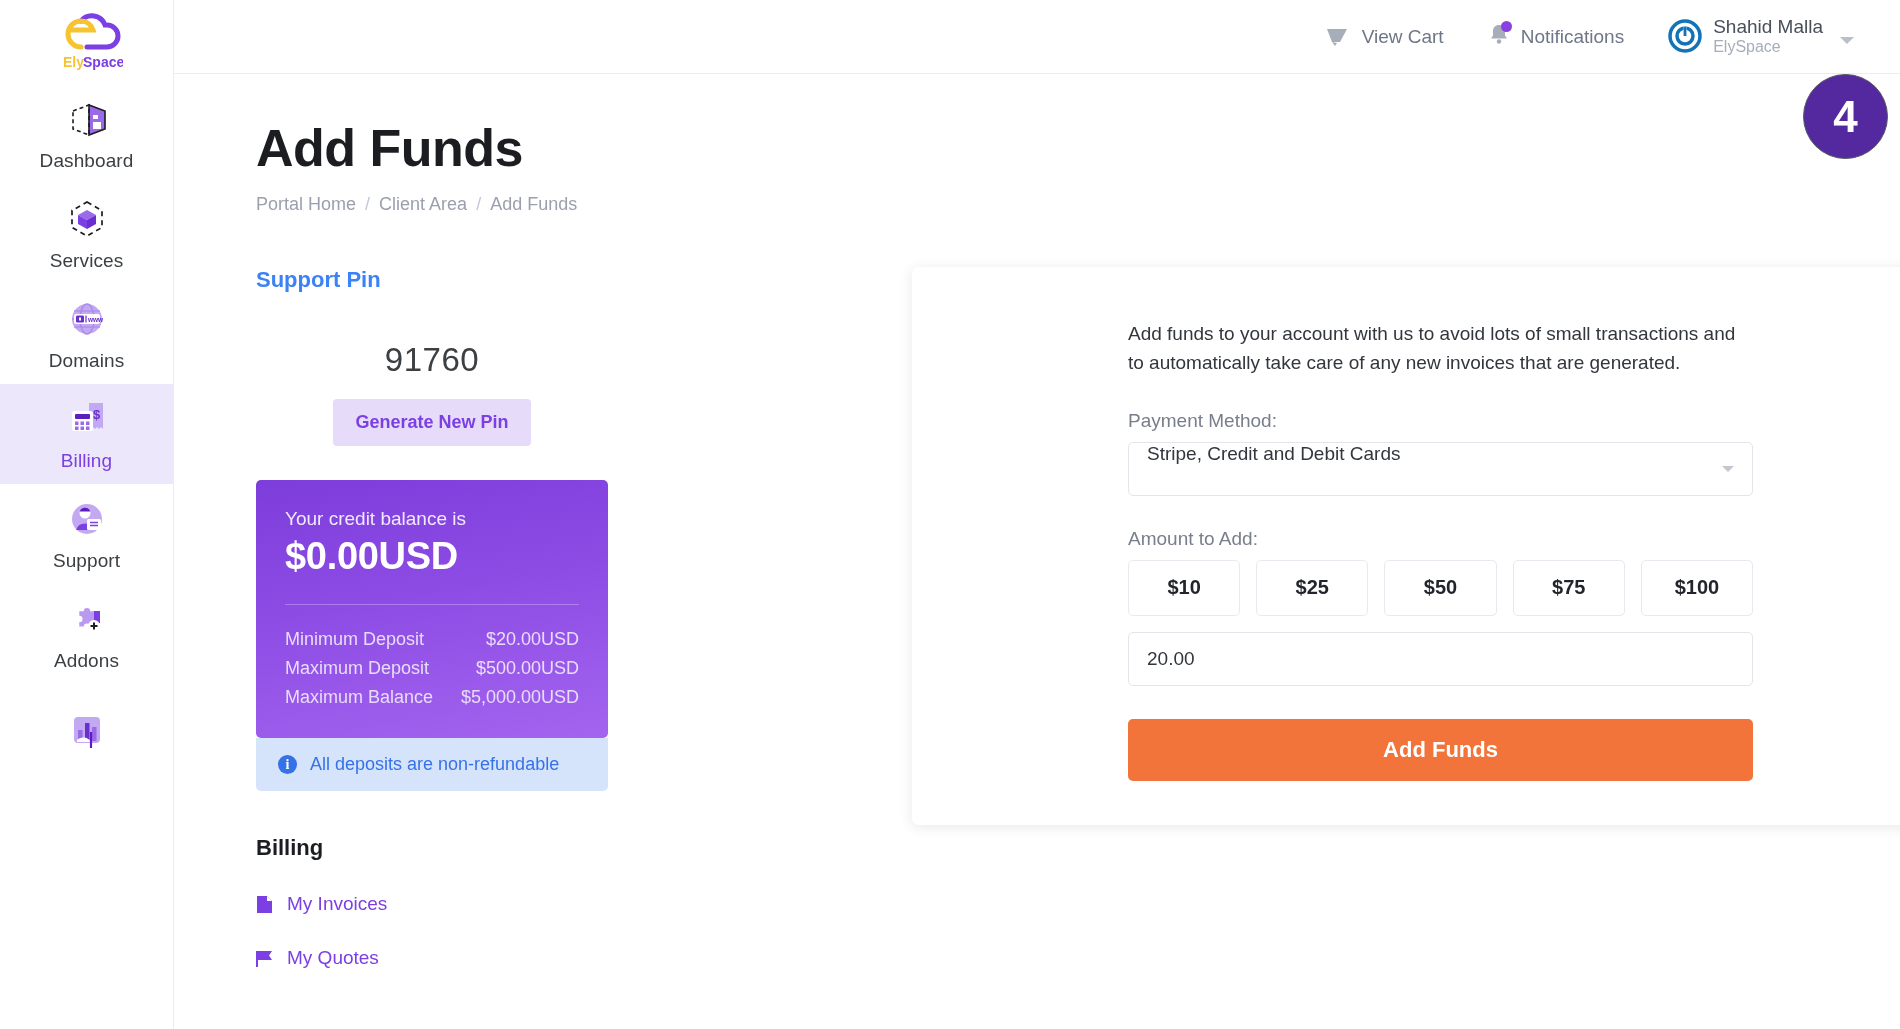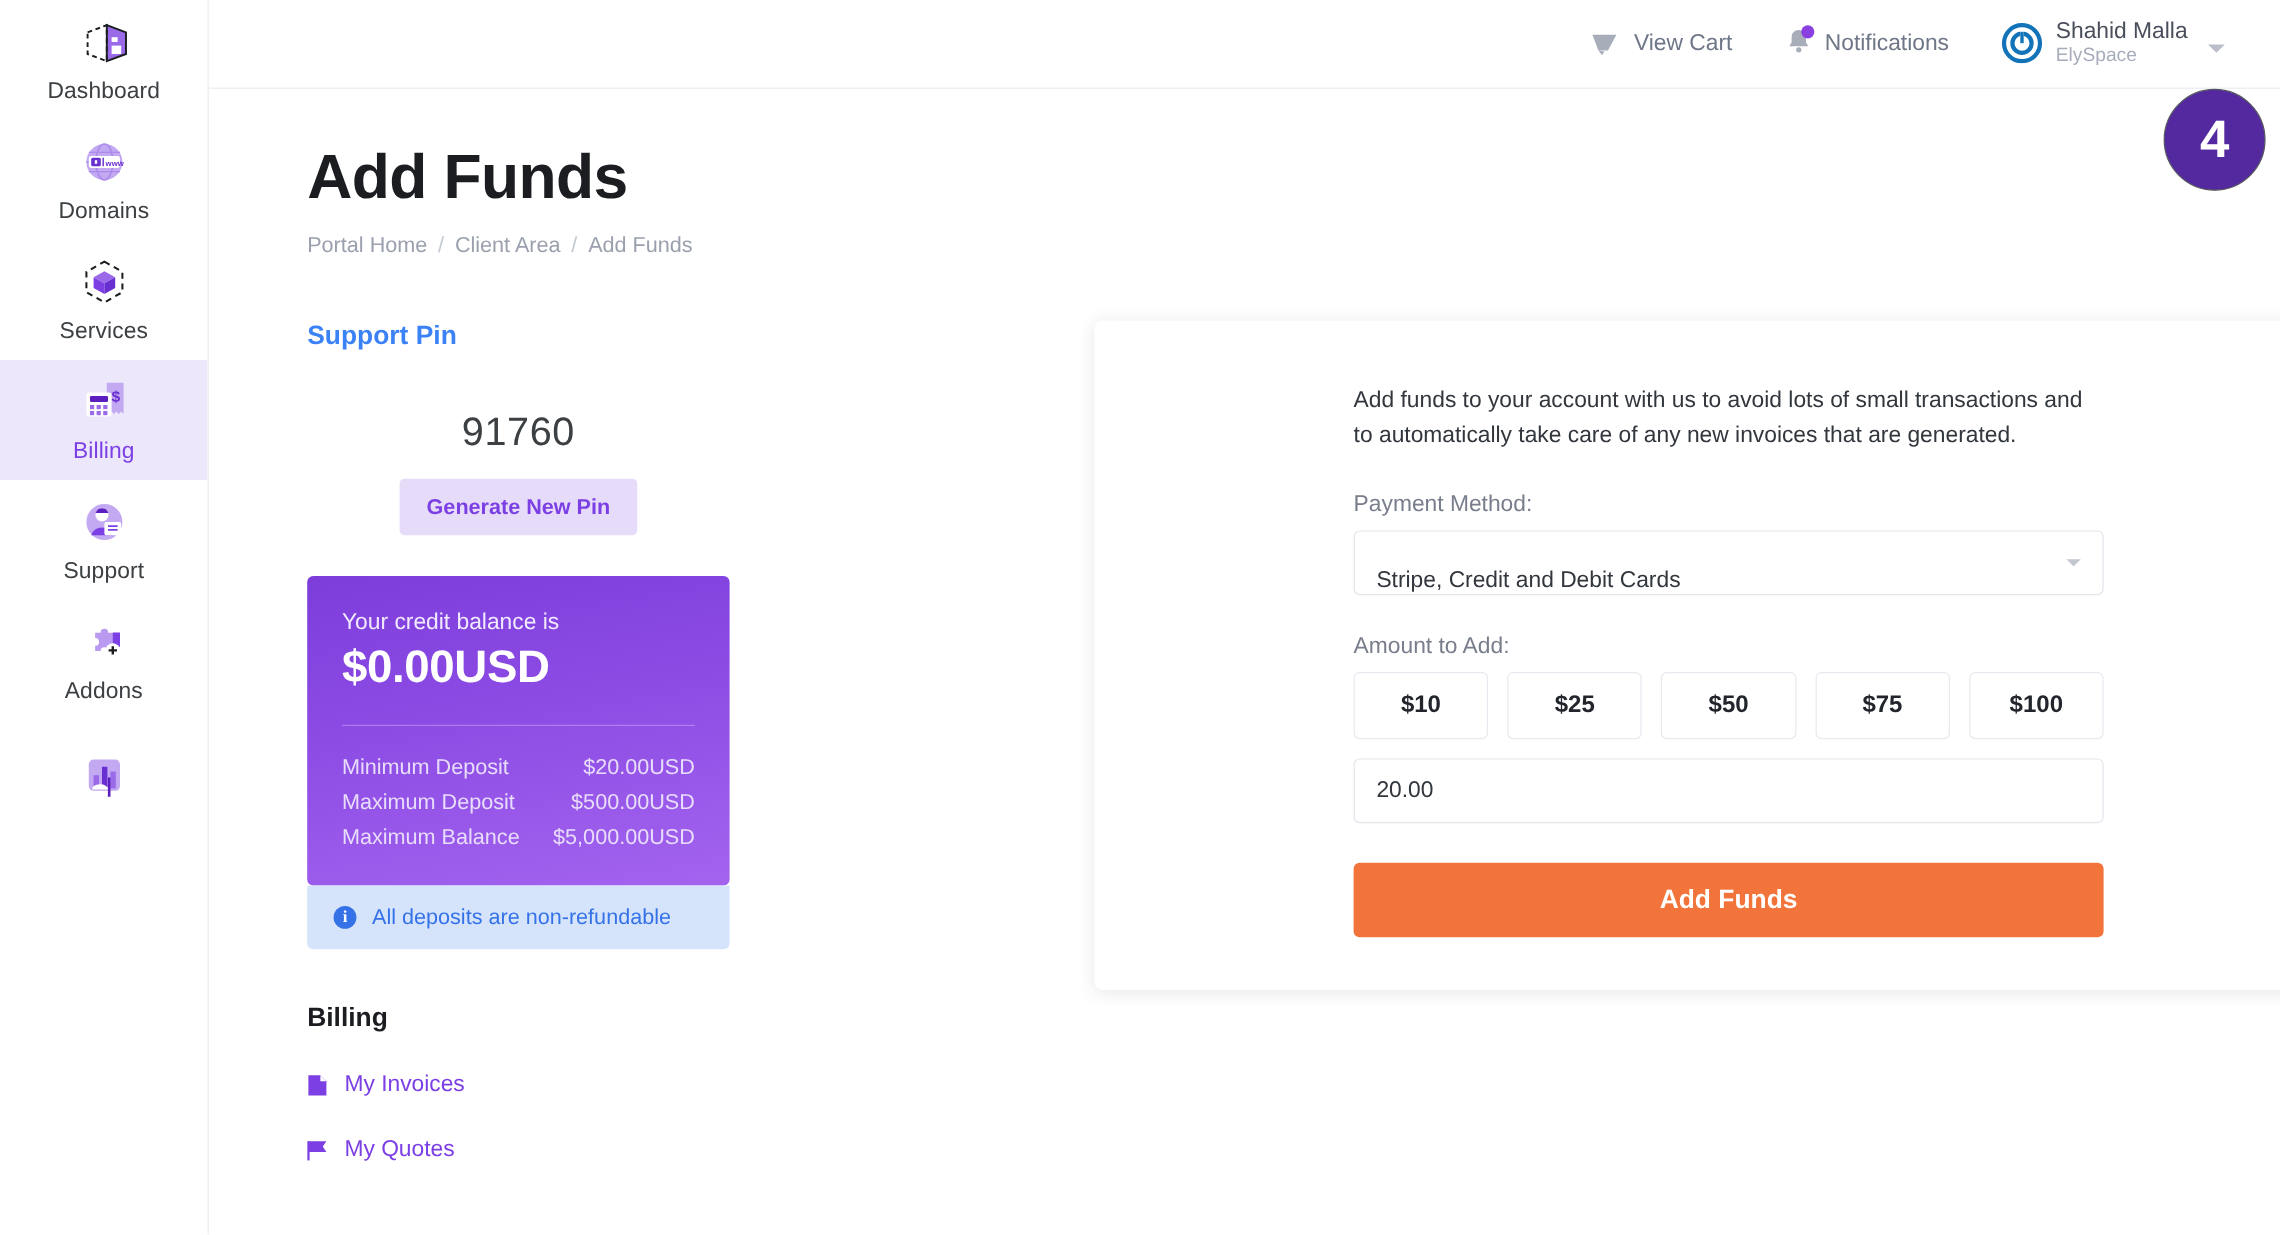--- a/index.html
+++ b/index.html
@@ -174,21 +174,21 @@
   .intro-text {
     font-size: 19px; color: #32363d; line-height: 1.55;
   }
   .field-label {
     margin-top: 32px; margin-bottom: 10px;
     font-size: 19px; color: #787e8b;
   }
   .select-box {
     height: 54px; width: 100%;
     border: 1px solid #e3e5ea; border-radius: 5px;
-    display: flex; align-items: flex-end;
+    display: flex; align-items: flex-start;
     padding: 0 18px;
     font-size: 19px; color: #32363d;
     position: relative; cursor: pointer;
     background: #fff;
   }
   .select-caret {
     position: absolute; right: 18px; top: 50%; margin-top: -3px;
     width: 0; height: 0;
     border-left: 6px solid transparent;
     border-right: 6px solid transparent;
@@ -216,62 +216,70 @@
     color: #ffffff; font-size: 22px; font-weight: bold;
     font-family: "Liberation Sans", sans-serif;
     cursor: pointer;
   }
 </style>
 </head>
 <body>
 
 <div id="sidebar">
 
+  <div class="logo-wrap">
+    <svg width="72" height="62" viewBox="0 0 72 62">
+      <path d="M30 10 a14 14 0 0 1 24 4 h2 a11 11 0 0 1 0 22 h-20" fill="none" stroke="#7b3fe4" stroke-width="5" stroke-linecap="round"></path>
+      <path d="M30 36 a13 13 0 1 1 0 -26 a13 13 0 0 1 12 9 h-22" fill="none" stroke="#f5c430" stroke-width="5" stroke-linecap="round"></path>
+      <text x="12" y="56" font-family="Liberation Sans, sans-serif" font-size="14" font-weight="bold" fill="#f5c430">Ely</text>
+      <text x="32" y="56" font-family="Liberation Sans, sans-serif" font-size="14" font-weight="bold" fill="#7b3fe4">Space</text>
+    </svg>
+  </div>
 
   <div class="nav-item">
     <span class="nav-ico">
       <svg width="44" height="44" viewBox="0 0 44 44">
         <path d="M24 8 L40 14 L40 32 L24 38 Z" fill="#9a6ae8"></path>
         <path d="M24 8 L40 14 L40 32 L24 38 Z" fill="none" stroke="#1b1d21" stroke-width="1.6"></path>
         <path d="M8 14 L24 8 L24 38 L8 32 Z" fill="none" stroke="#1b1d21" stroke-width="1.6" stroke-dasharray="4 3"></path>
         <rect x="28" y="18" width="5" height="4" fill="#fff"></rect>
         <rect x="28" y="25" width="8" height="7" fill="#fff"></rect>
       </svg>
     </span>
     <span class="nav-label">Dashboard</span>
+  </div>
+
+  <div class="nav-item">
+    <span class="nav-ico">
+      <svg width="44" height="44" viewBox="0 0 44 44">
+        <path d="M22 5 L37 13.5 L37 30.5 L22 39 L7 30.5 L7 13.5 Z" fill="none" stroke="#1b1d21" stroke-width="1.7" stroke-dasharray="5 4"></path>
+        <path d="M22 13 L31 18 L22 23 L13 18 Z" fill="#9a6ae8"></path>
+        <path d="M13 18 L22 23 L22 32 L13 27 Z" fill="#7b3fe4"></path>
+        <path d="M31 18 L22 23 L22 32 L31 27 Z" fill="#6a2fd0"></path>
+      </svg>
+    </span>
+    <span class="nav-label">Services</span>
   </div>
 
   <div class="nav-item">
     <span class="nav-ico">
       <svg width="44" height="44" viewBox="0 0 44 44">
         <circle cx="22" cy="22" r="15" fill="#c3a9f2"></circle>
         <ellipse cx="22" cy="22" rx="7" ry="15" fill="none" stroke="#ab8aeb" stroke-width="1.4"></ellipse>
         <line x1="7" y1="22" x2="37" y2="22" stroke="#ab8aeb" stroke-width="1.4"></line>
         <line x1="9" y1="14" x2="35" y2="14" stroke="#ab8aeb" stroke-width="1.2"></line>
         <line x1="9" y1="30" x2="35" y2="30" stroke="#ab8aeb" stroke-width="1.2"></line>
         <rect x="9" y="17" width="26" height="10" rx="2" fill="#ffffff"></rect>
         <rect x="11" y="18.5" width="8" height="7" rx="1.3" fill="#6a2fd0"></rect>
         <rect x="14" y="20.5" width="2" height="3" fill="#fff"></rect>
         <line x1="21" y1="18.5" x2="21" y2="25.5" stroke="#6a2fd0" stroke-width="1.2"></line>
         <text x="23" y="25" font-family="Liberation Sans, sans-serif" font-size="6.5" font-weight="bold" fill="#6a2fd0">www</text>
       </svg>
     </span>
     <span class="nav-label">Domains</span>
-  </div>
-
-  <div class="nav-item">
-    <span class="nav-ico">
-      <svg width="44" height="44" viewBox="0 0 44 44">
-        <path d="M22 5 L37 13.5 L37 30.5 L22 39 L7 30.5 L7 13.5 Z" fill="none" stroke="#1b1d21" stroke-width="1.7" stroke-dasharray="5 4"></path>
-        <path d="M22 13 L31 18 L22 23 L13 18 Z" fill="#9a6ae8"></path>
-        <path d="M13 18 L22 23 L22 32 L13 27 Z" fill="#7b3fe4"></path>
-        <path d="M31 18 L22 23 L22 32 L31 27 Z" fill="#6a2fd0"></path>
-      </svg>
-    </span>
-    <span class="nav-label">Services</span>
   </div>
 
   <div class="nav-item active">
     <span class="nav-ico">
       <svg width="44" height="44" viewBox="0 0 44 44">
         <path d="M24 6 L38 6 L38 32 L36 30 L34 32 L32 30 L30 32 L28 30 L26 32 L24 30 Z" fill="#c3a9f2"></path>
         <text x="28" y="22" font-family="Liberation Sans, sans-serif" font-size="13" font-weight="bold" fill="#6a2fd0">$</text>
         <rect x="7" y="14" width="21" height="20" rx="2.5" fill="#ffffff"></rect>
         <rect x="10" y="17" width="15" height="5" rx="1" fill="#5b1fc0"></rect>
         <rect x="10" y="24.5" width="3.5" height="3.5" fill="#9a6ae8"></rect>

